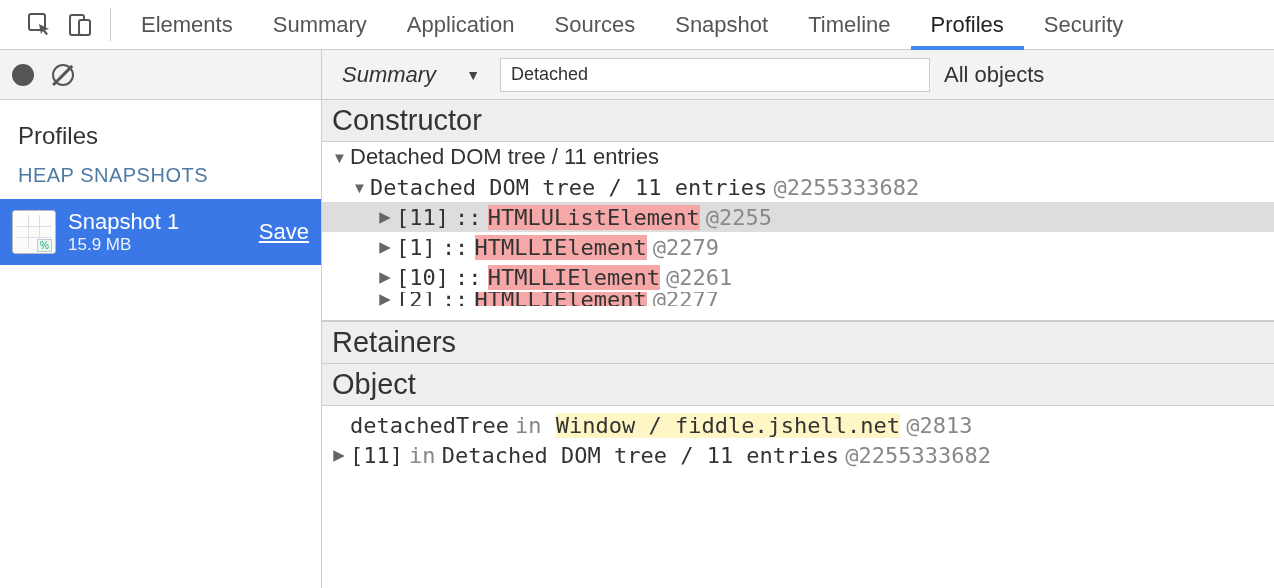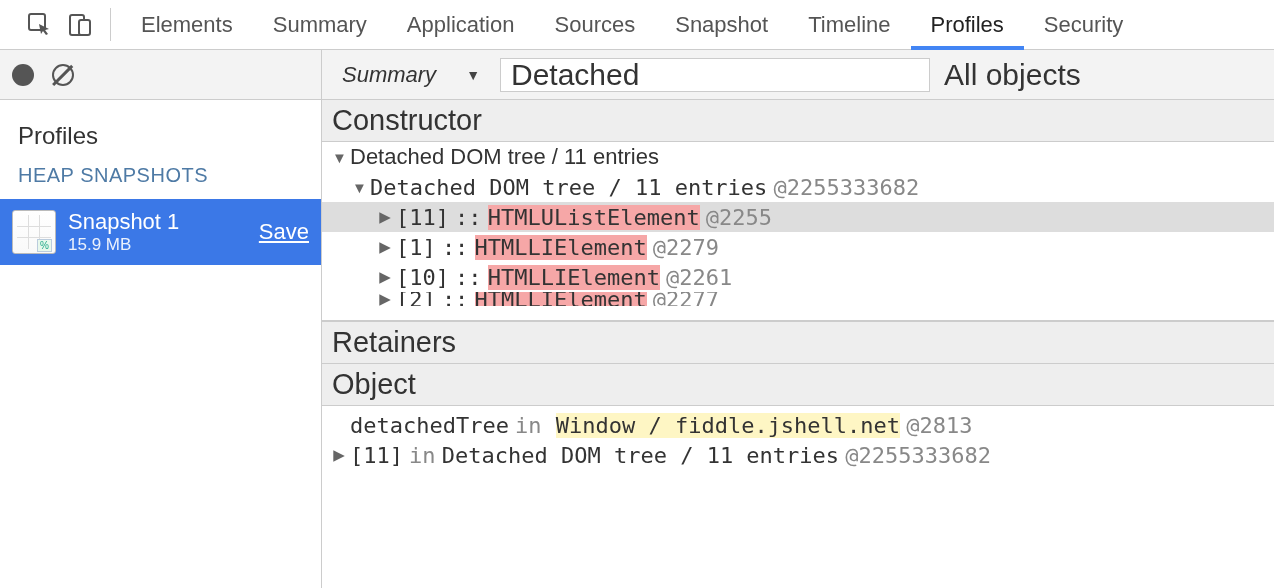--- a/index.html
+++ b/index.html
@@ -32,22 +32,22 @@
   .snapshot-icon::after { content:"%"; position:absolute; right:3px; bottom:1px; font-size:10px; color:#2a8; background:#e8f8ec; padding:0 2px; border:1px solid #bcd;}
   .sb-item-text { flex:1; }
   .sb-item-name { font-size:22px; font-weight:400; }
   .sb-item-sub { font-size:17px; opacity:.9; }
   .sb-save { color:#fff; text-decoration:underline; font-size:22px; cursor:pointer; }
   
   .main { flex:1; display:flex; flex-direction:column; min-width:0; }
   .main-toolbar { height:50px; background:#f3f3f3; border-bottom:1px solid #ccc; display:flex; align-items:center; gap:14px; padding:0 14px; }
   .dropdown { display:flex; align-items:center; gap:30px; font-size:22px; color:#333; padding:4px 6px; cursor:pointer;font-style:italic; }
   .dd-arrow { font-size:14px; color:#444; }
-  .filter-input { height:34px; width:430px; border:1px solid #ccc; background:#fff; font-size:30px; padding:0 10px; color:#333; }
-  .mt-label { font-size:30px; color:#333; }
+  .filter-input { height:34px; width:430px; border:1px solid #ccc; background:#fff; font-size:18px; padding:0 10px; color:#333; }
+  .mt-label { font-size:22px; color:#333; }
   .hdr { background:#eee; border-bottom:1px solid #ccc; padding:4px 10px; font-size:29px; color:#333; }
   .tree { flex:0 0 auto; font-size:22px; overflow:hidden; }
   .tree-row { display:flex; align-items:center; padding:2px 10px; white-space:nowrap; }
   .tree-row.selected { background:#ddd; }
   .mono { font-family: Menlo, Consolas, monospace; font-size:22px; }
   .tri { display:inline-block; width:14px; text-align:center; margin-right:4px; color:#666; font-size:15px; }
   .tri.open::before { content:"▼"; }
   .tri.closed::before { content:"▶"; }
   .hl-red { background:#f6a7a7; }
   .hl-yellow { background:#fef6c4;margin-left:8px; }

